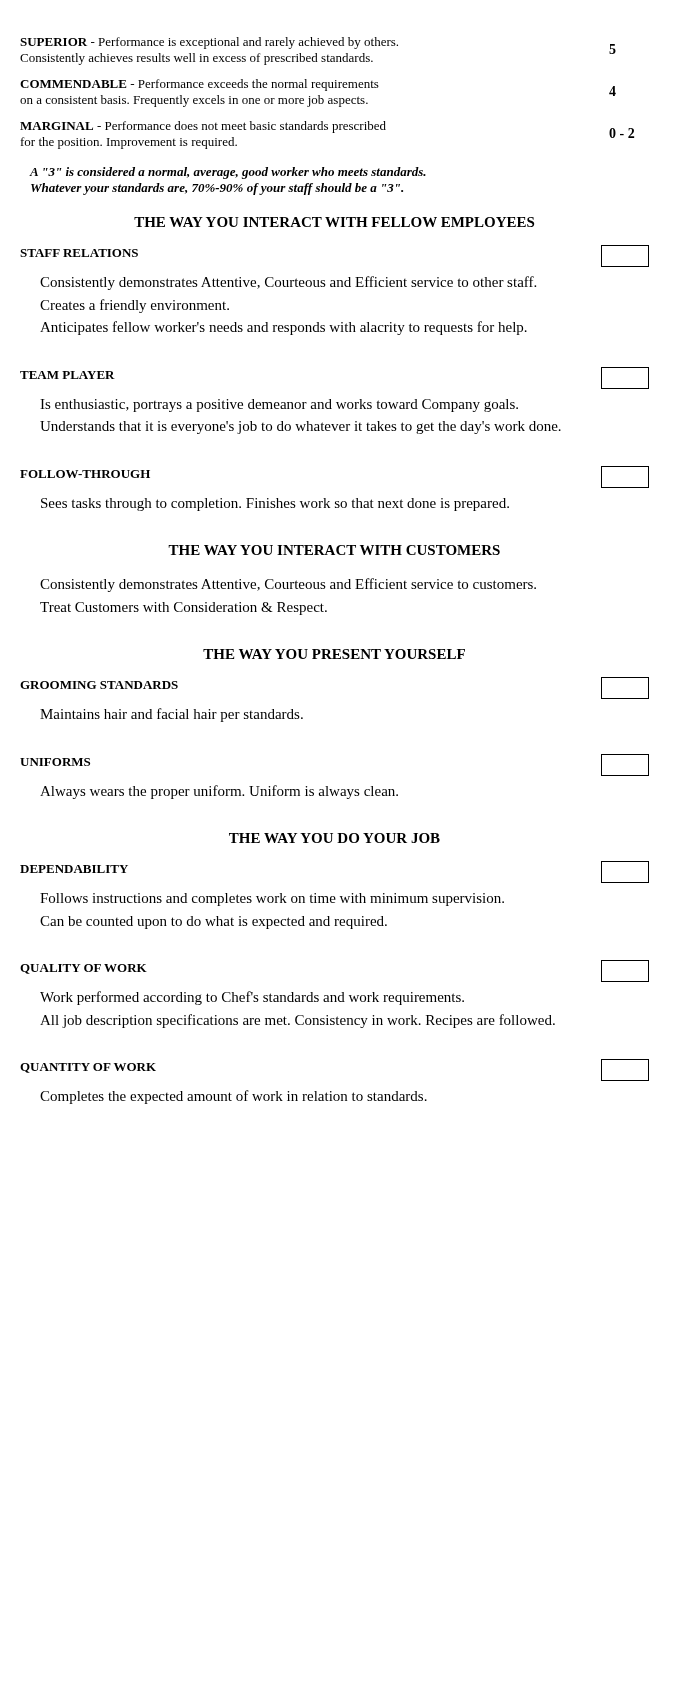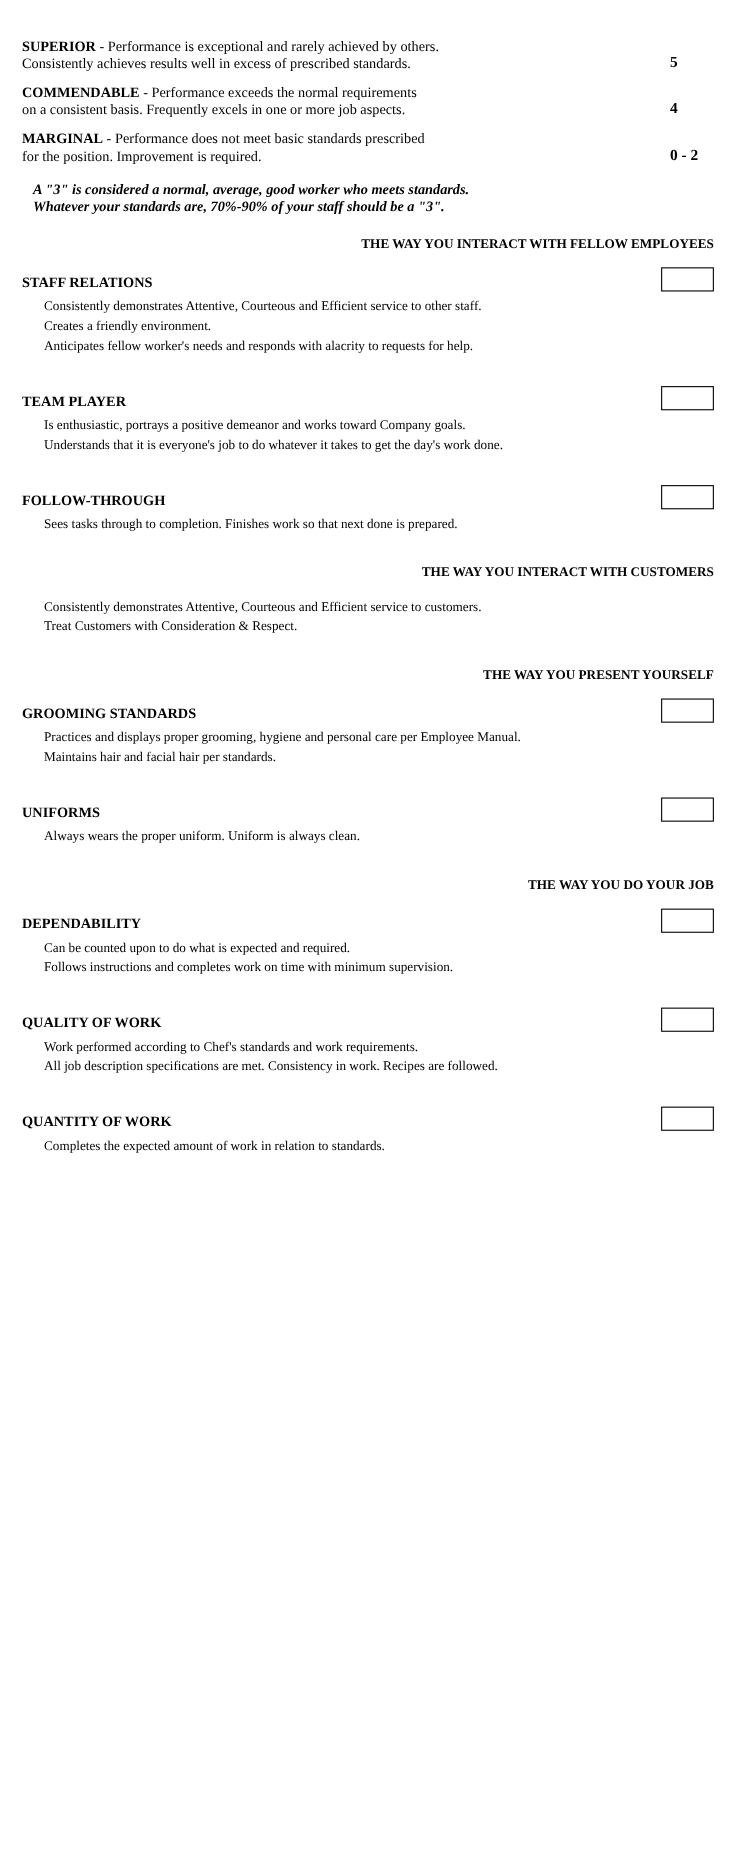--- a/index.html
+++ b/index.html
@@ -25,21 +25,21 @@
       font-size: 13px;
     }
 
     .rating-section {
       margin-bottom: 10px;
     }
 
     .rating-row {
       display: flex;
       justify-content: space-between;
-      align-items: flex-end;
+      align-items: center;
       margin-bottom: 10px;
     }
 
     .rating-text {
       flex: 1;
       padding-right: 20px;
     }
 
     .rating-level {
       font-weight: bold;
@@ -58,54 +58,54 @@
       text-align: left;
       padding-left: 10px;
     }
 
     .notice-box p {
       font-weight: bold;
       font-style: italic;
     }
 
     .section-heading {
-      font-size: 12px;
+      font-size: 15px;
       font-weight: bold;
       margin-bottom: 14px;
       margin-top: 6px;
-      text-align: right;
+      text-align: center;
     }
 
     .category-block {
       margin-bottom: 28px;
     }
 
     .category-header {
       display: flex;
       justify-content: space-between;
-      align-items: flex-end;
+      align-items: flex-start;
       margin-bottom: 4px;
     }
 
     .category-title {
       font-weight: bold;
       font-size: 13px;
     }
 
     .score-box {
       width: 48px;
       height: 22px;
       border: 1.5px solid #000;
       background: #fff;
       display: inline-block;
       flex-shrink: 0;
     }
 
     .category-desc {
-      font-size: 12px;
+      font-size: 15px;
       padding-left: 20px;
       line-height: 1.5;
     }
   </style>
 </head>
 <body>
 
 <div class="header-row">
   <span></span>
   <span></span>
@@ -184,21 +184,20 @@
       </div>
     </div>
     <div>
       <div class="section-heading">THE WAY YOU PRESENT YOURSELF</div>
       <div class="category-block">
         <div class="category-header">
           <span class="category-title">GROOMING STANDARDS</span>
           <div class="score-box"></div>
         </div>
         <div class="category-desc">
-          <p>Practices and displays proper grooming, hygiene and personal care per Employee Manual.</p>
           <p>Maintains hair and facial hair per standards.</p>
         </div>
       </div>
       <div class="category-block">
         <div class="category-header">
           <span class="category-title">UNIFORMS</span>
           <div class="score-box"></div>
         </div>
         <div class="category-desc">
           <p>Always wears the proper uniform.  Uniform is always clean.</p>
@@ -206,22 +205,22 @@
       </div>
     </div>
     <div>
       <div class="section-heading">THE WAY YOU DO YOUR JOB</div>
       <div class="category-block">
         <div class="category-header">
           <span class="category-title">DEPENDABILITY</span>
           <div class="score-box"></div>
         </div>
         <div class="category-desc">
+          <p> Follows instructions and completes work on time with minimum supervision.</p>
           <p>Can be counted upon to do what is expected and required.</p>
-          <p> Follows instructions and completes work on time with minimum supervision.</p>
         </div>
       </div>
       <div class="category-block">
         <div class="category-header">
           <span class="category-title">QUALITY OF WORK</span>
           <div class="score-box"></div>
         </div>
         <div class="category-desc">
           <p>Work performed according to Chef's standards and work requirements.</p>
           <p>All job description specifications are met.  Consistency in work.  Recipes are followed.</p>

